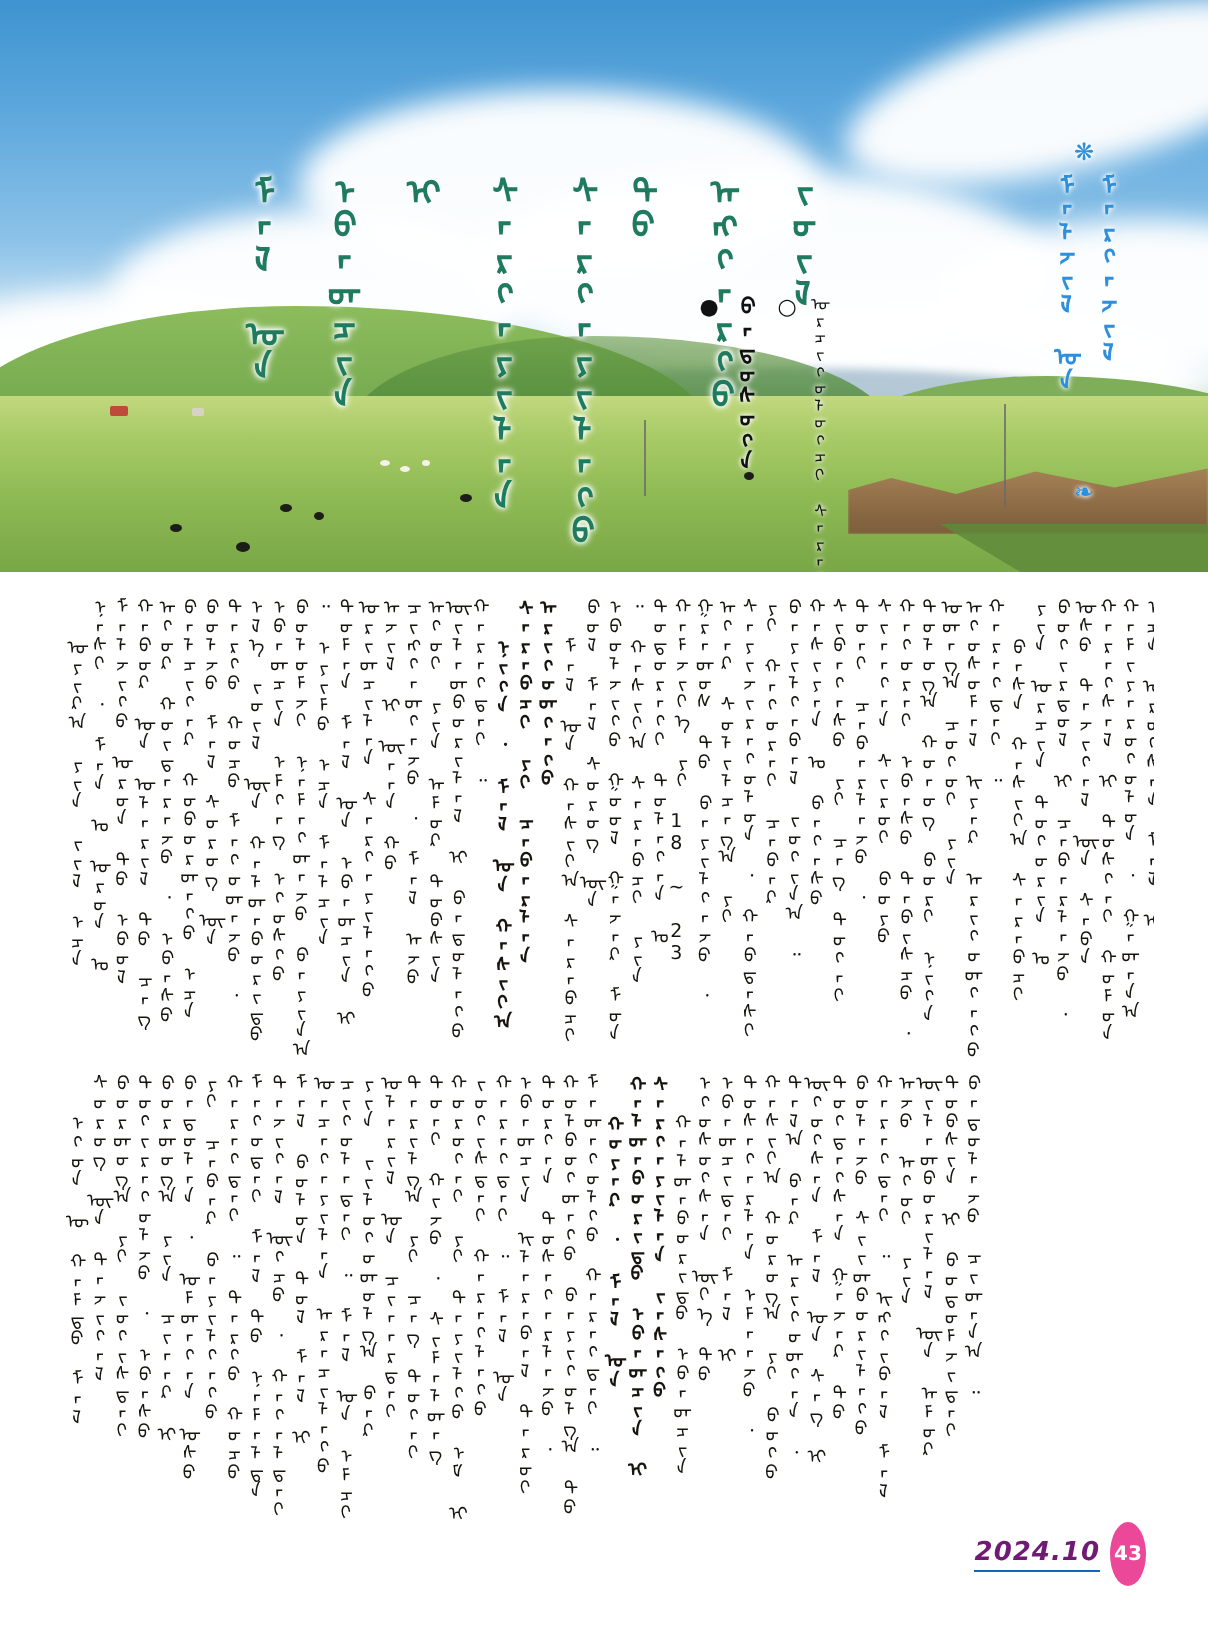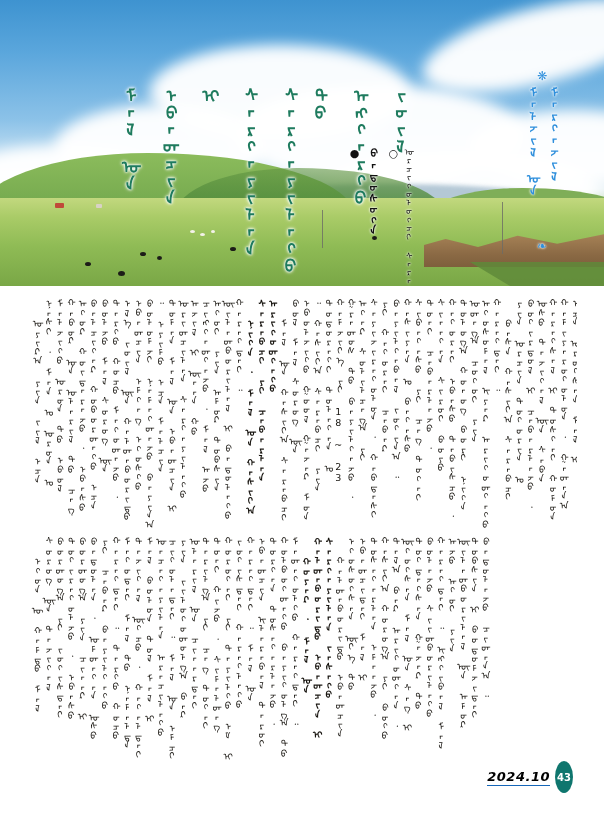--- a/index.html
+++ b/index.html
@@ -62,23 +62,23 @@
   .band{position:absolute;left:30px;width:547px;overflow:hidden;
         writing-mode:vertical-lr;text-orientation:upright;
         font-size:9.5px;line-height:11.2px;color:#17140f;}
   .band1{top:298px;height:231px;}
   .band2{top:536px;height:226px;}
   .band p{margin:0;text-indent:20px;}
   .band p.heading{font-weight:bold;text-indent:20px;}
 
   
   .footer{position:absolute;right:31px;top:761px;display:flex;align-items:center;gap:5px;}
-  .issue{font-size:13px;font-weight:bold;font-style:italic;color:#000000;
+  .issue{font-size:13px;font-weight:bold;font-style:italic;color:#701a75;
          border-bottom:1.5px solid #1566b8;padding-bottom:1px;letter-spacing:.5px;}
-  .page-badge{width:18px;height:32px;border-radius:50%;background:#0f766e;color:#fff;
+  .page-badge{width:18px;height:32px;border-radius:50%;background:#ec4899;color:#fff;
               font-size:10px;font-weight:bold;display:flex;align-items:center;justify-content:center;}
 </style>
 </head>
 <body>
 
 <div class="page">
 
   <div class="photo">
     <div class="cloud cl1"></div>
     <div class="cloud cl2"></div>

